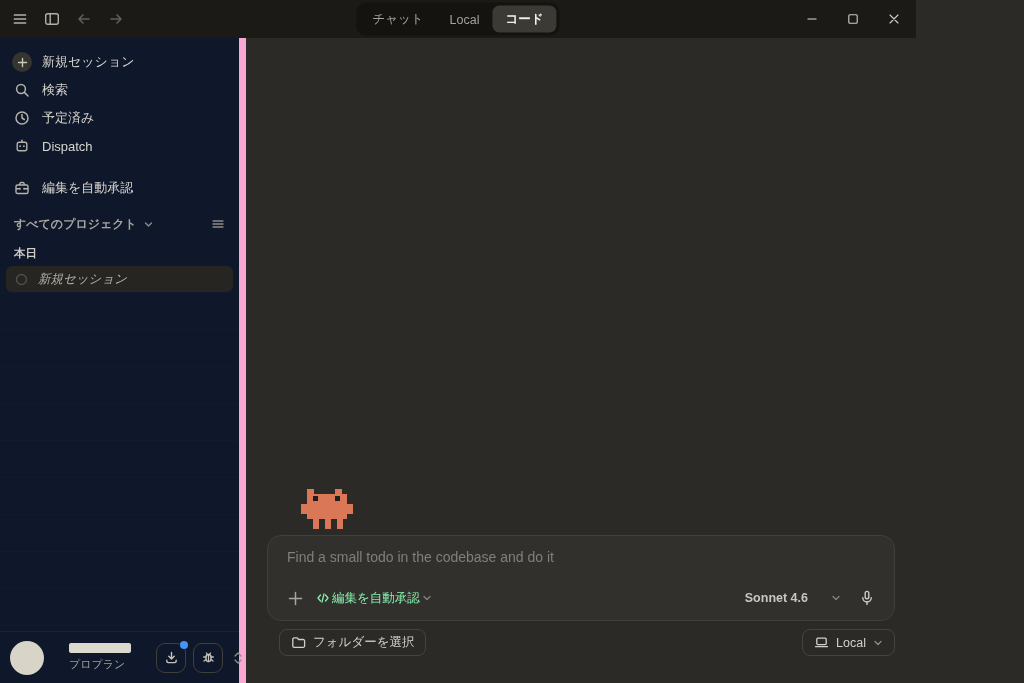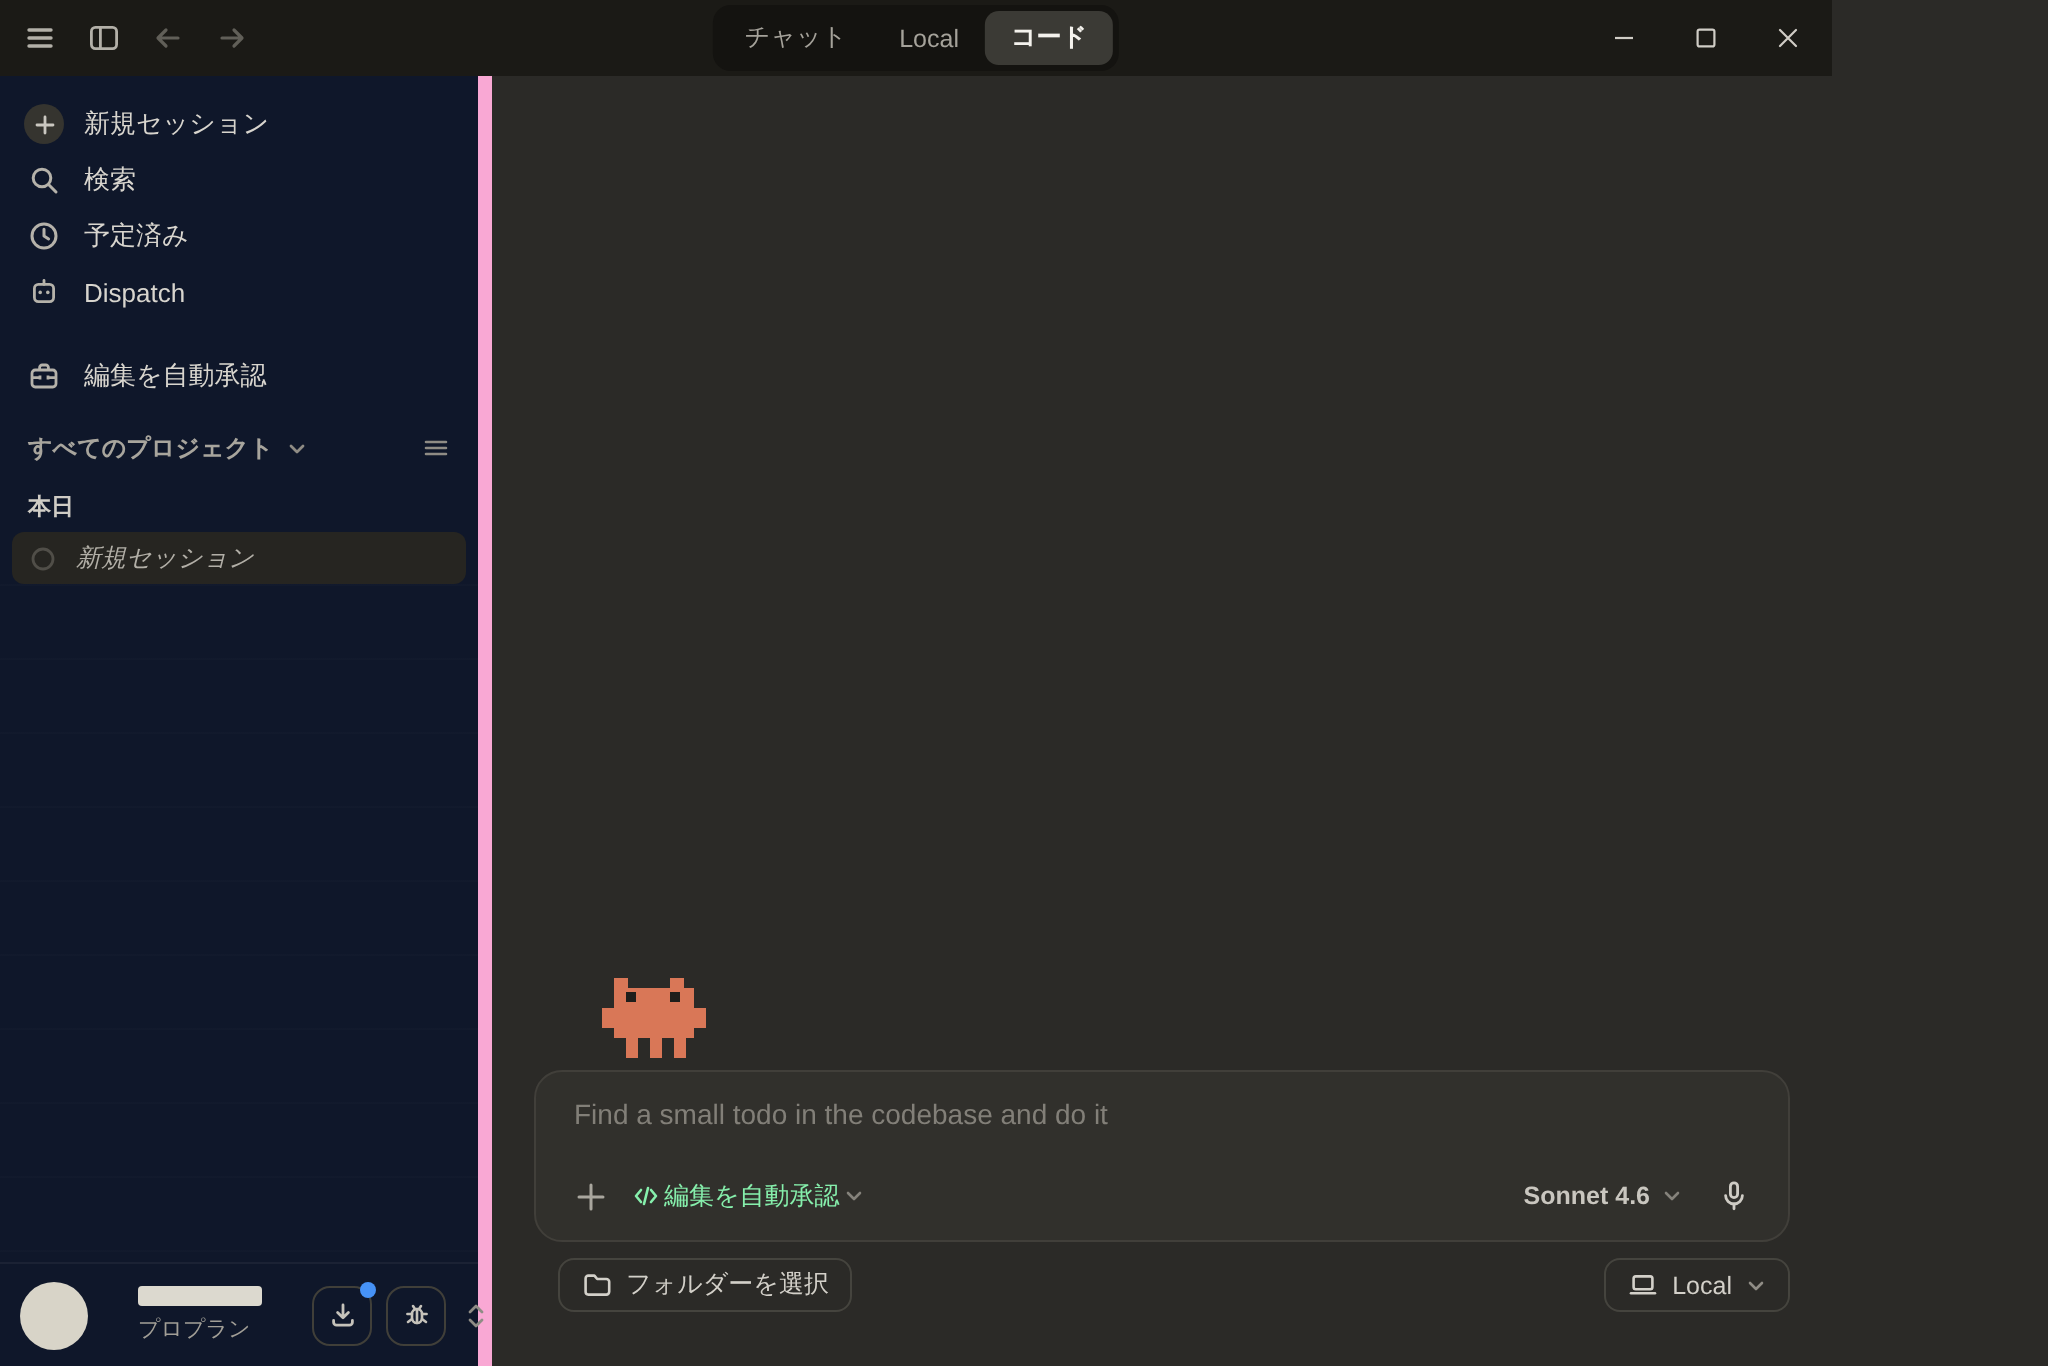--- a/index.html
+++ b/index.html
@@ -76,21 +76,21 @@
   .composer textarea { background:transparent; border:none; outline:none; resize:none;
               color:#e8e6e0; font-size:14px; font-family:inherit; height:22px; padding:0 5px; }
   .composer textarea::placeholder { color:#827f78; }
   .composer-controls { display:flex; align-items:center; }
   .icon-btn { background:none; border:none; color:#a9a69e; display:flex; align-items:center;
               justify-content:center; width:26px; height:26px; cursor:pointer; }
   .chip { background:none; border:none; display:flex; align-items:center; gap:2px;
           color:#86efac; font-size:12.5px; padding:4px 8px; cursor:pointer; }
   .chip .chev { color:#85827b; display:flex; }
   .ctrl-right { margin-left:auto; display:flex; align-items:center; gap:13px; }
-  .model-btn { background:none; border:none; display:flex; align-items:center; gap:6px;
+  .model-btn { background:none; border:none; display:flex; align-items:center; gap:23px;
                color:#c9c6bf; font-size:12.5px; font-weight:600; cursor:pointer; }
   .model-btn .chev { color:#85827b; display:flex; }
   .mic-btn { color:#cfccc5; }
 
   .bottom-row { display:flex; justify-content:space-between; margin-top:8px;margin-left:12px; }
   .pill-btn { height:27px; display:flex; align-items:center; gap:7px; border:1px solid #45443e;
               border-radius:8px; background:transparent; color:#d3d0c9; font-size:12.5px;
               padding:0 11px; cursor:pointer; }
   .pill-btn .chev { color:#8f8c85; display:flex; }
 </style>

